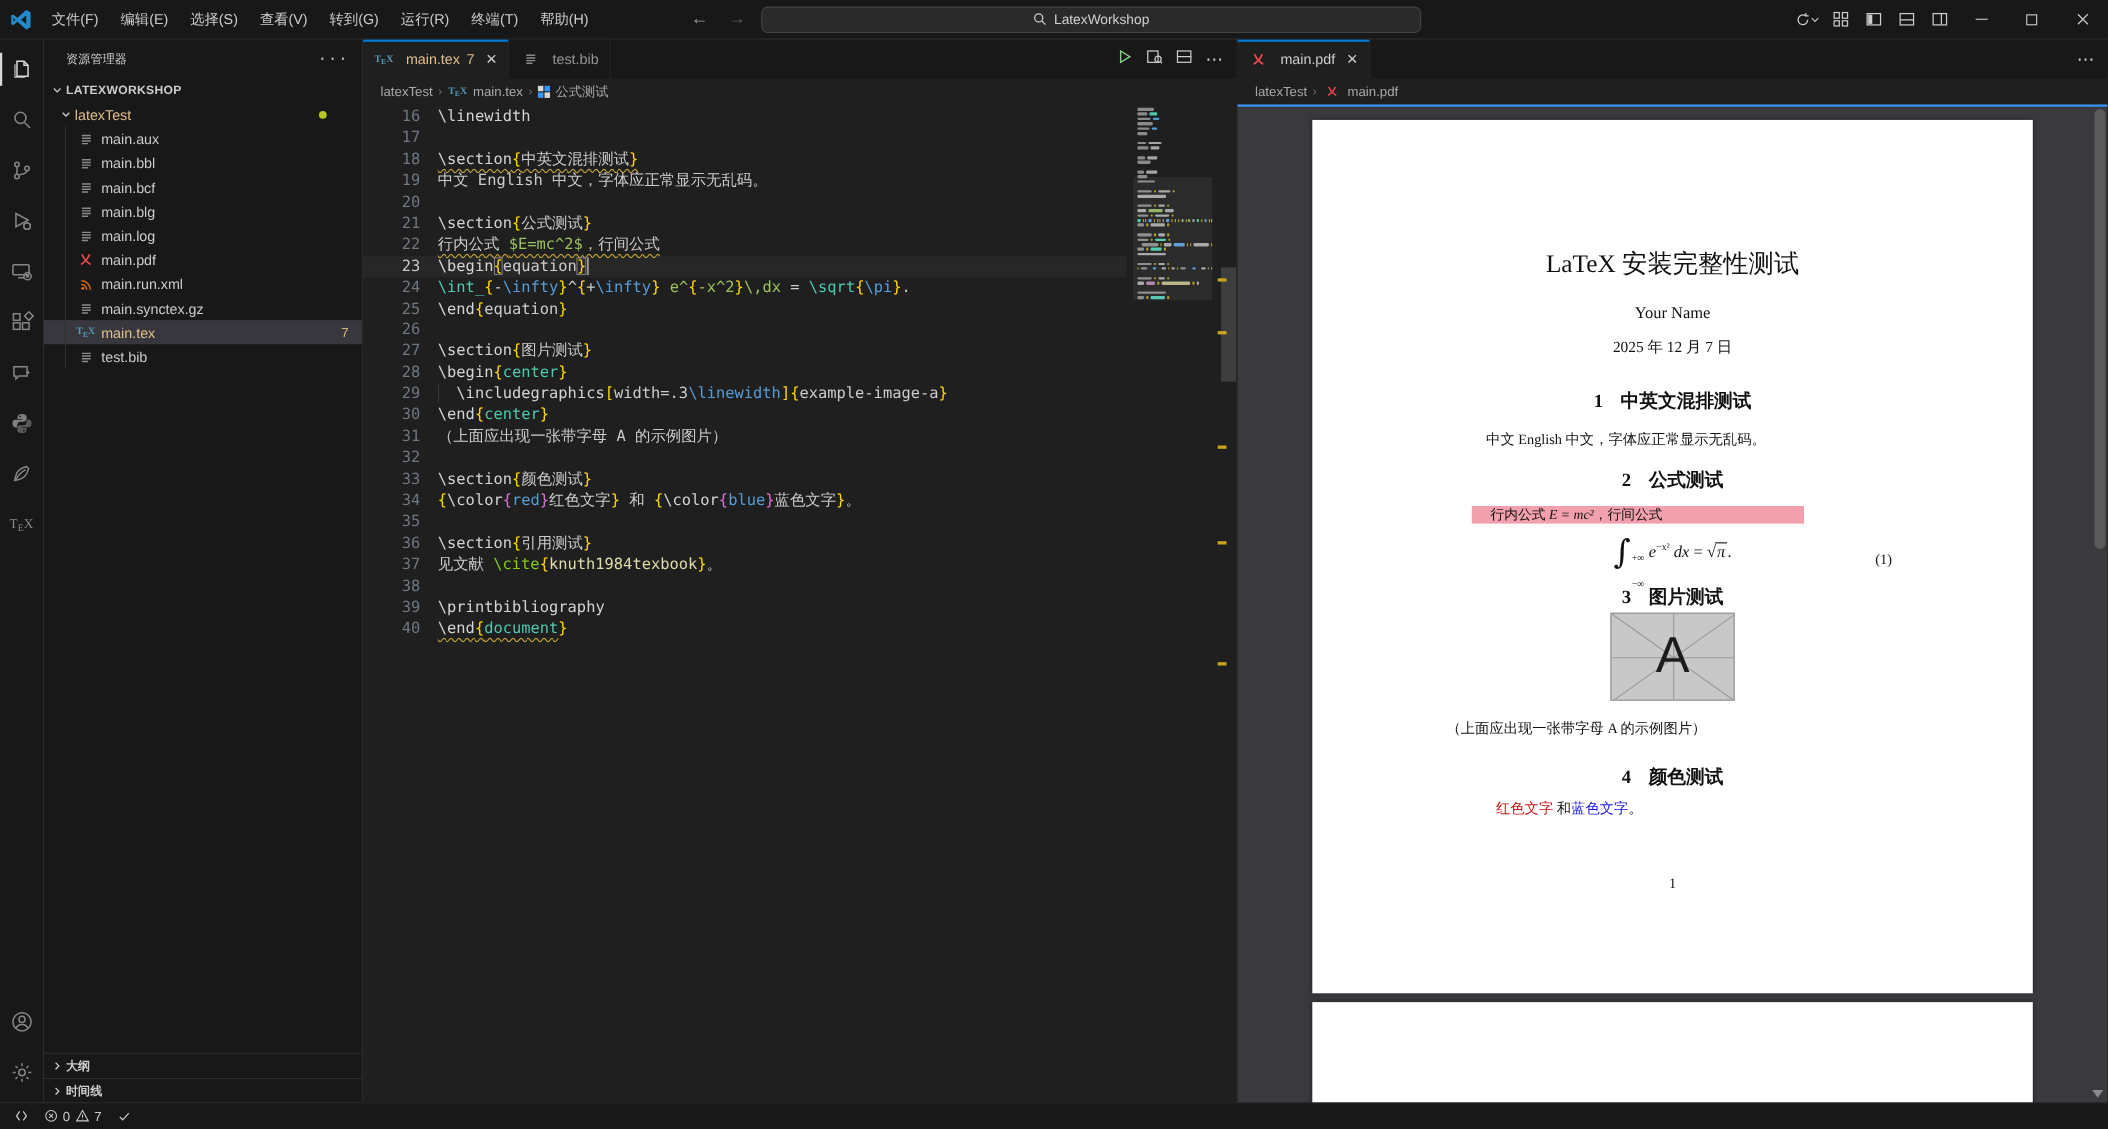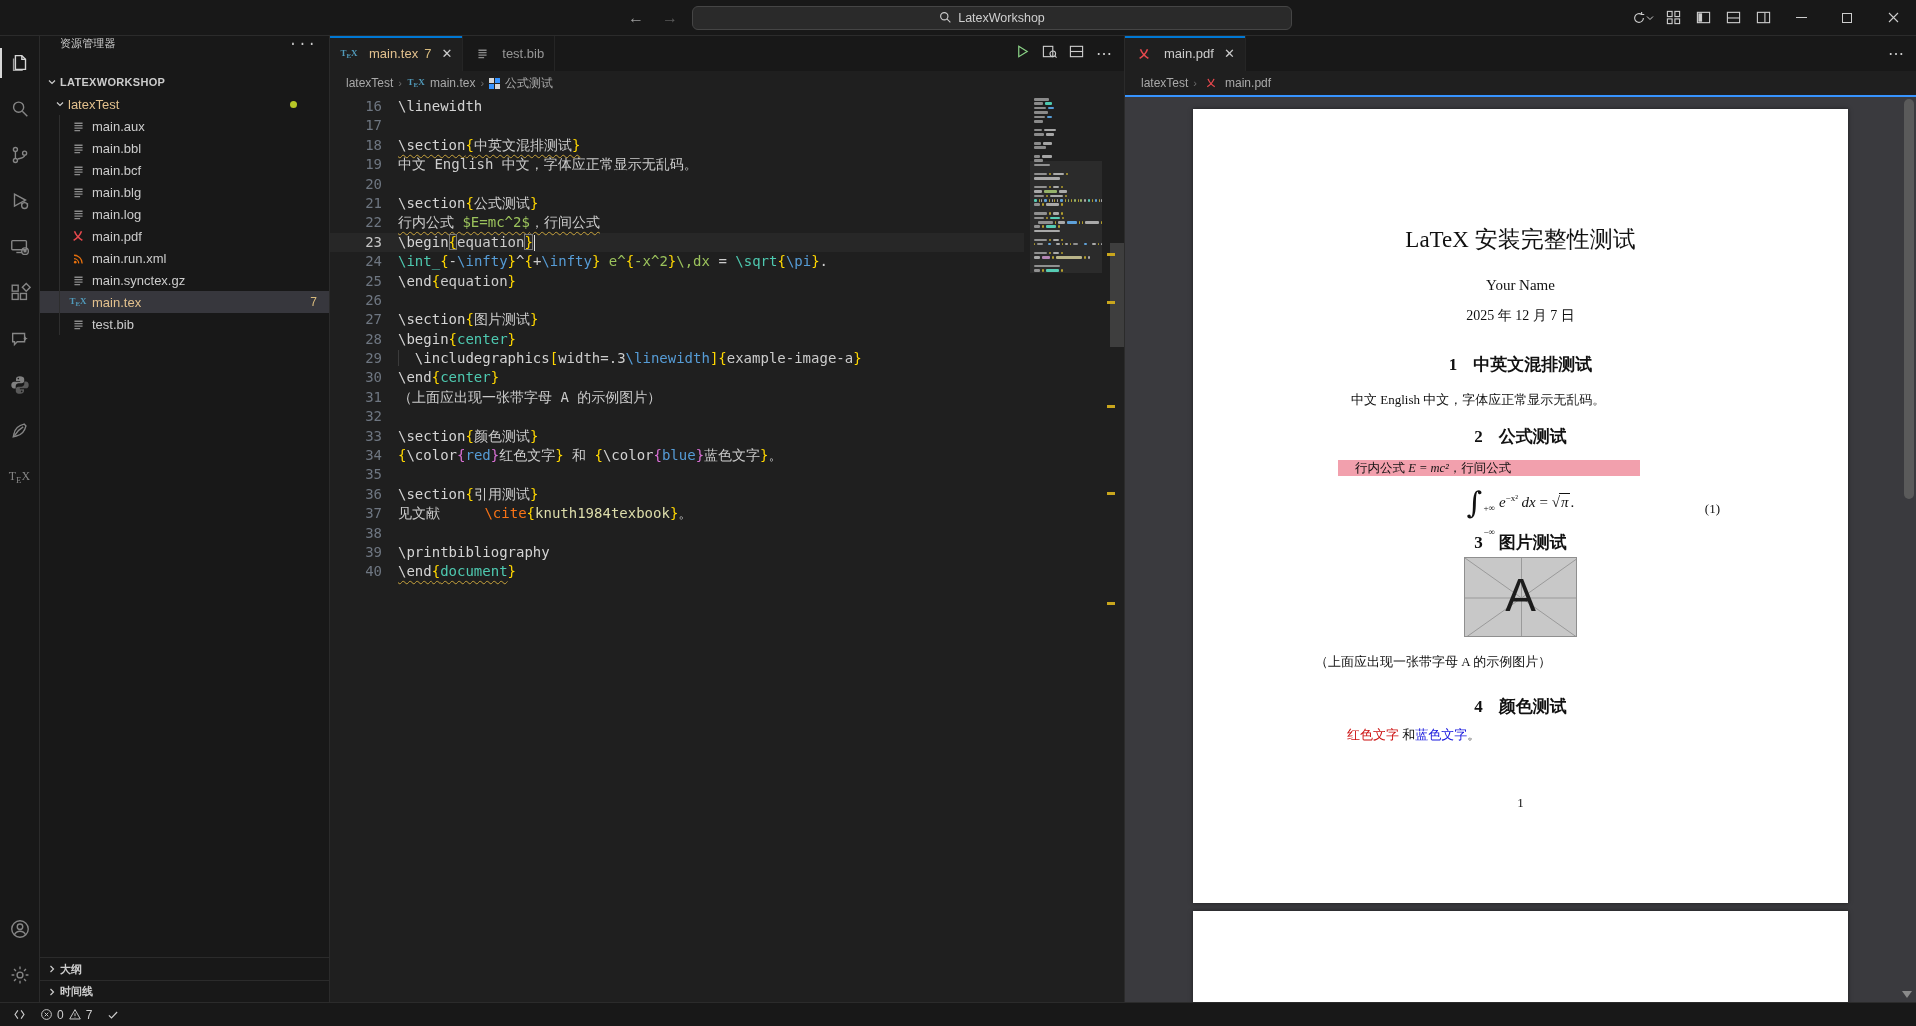--- a/index.html
+++ b/index.html
@@ -29,21 +29,21 @@
   .activitybar { width:40px; background:#181818; border-right:1px solid #2b2b2b; display:flex; flex-direction:column; align-items:center; padding-top:4px; }
   .ab-item { width:40px; height:46px; display:flex; align-items:center; justify-content:center; color:#868686; position:relative; }
   .ab-item.active { color:#d7d7d7; }
   .ab-item.active::before { content:""; position:absolute; left:0; top:8px; bottom:8px; width:2px; background:#d7d7d7; }
   .ab-bottom { margin-top:auto; display:flex; flex-direction:column; align-items:center; padding-bottom:4px; }
   .tex-glyph { font-family:"Liberation Serif",serif; font-size:12px; letter-spacing:0; }
   .tex-glyph .e { font-size:9px; vertical-align:-3px; }
 
   
   .sidebar { width:290px; background:#181818; border-right:1px solid #2b2b2b; display:flex; flex-direction:column; font-size:13px; }
-  .sb-header { height:35px; display:flex; align-items:flex-start; padding:0 12px 0 20px; color:#cccccc; font-size:11px; letter-spacing:.1px;font-family:Liberation Mono, monospace; }
+  .sb-header { height:35px; display:flex; align-items:center; padding:0 12px 0 20px; color:#cccccc; font-size:11px; letter-spacing:.1px;font-family:Liberation Mono, monospace; }
   .sb-header .dots { margin-left:auto; color:#cccccc; font-size:14px; letter-spacing:1px; }
   .tree { flex:1; overflow:hidden; }
   .trow { height:22px; display:flex; align-items:center; color:#cccccc; cursor:pointer; position:relative; }
   .trow.selected { background:#37373d; }
   .trow .chev { width:16px; display:flex; justify-content:center; color:#cccccc; }
   .trow.ws { font-weight:bold; font-size:11px; padding-left:4px; letter-spacing:.3px; }
   .trow.folder { padding-left:12px; color:#e2c08d; }
   .trow.file { padding-left:29px; }
   .ficon { width:18px; display:flex; justify-content:center; align-items:center; margin-right:5px; flex:0 0 18px; }
   .fname { white-space:nowrap; }
@@ -81,21 +81,21 @@
   .ln { width:52px; text-align:right; color:#6e7681; flex:0 0 52px; user-select:none; }
   .cl.cur .ln { color:#c6c6c6; }
   .lc { margin-left:16px; white-space:pre; }
   .tk-cmd { color:#d4d4d4; }
   .tk-txt { color:#cccccc; }
   .tk-env { color:#4ec9b0; }
   .tk-kw { color:#569cd6; }
   .tk-b1 { color:#ffd700; }
   .tk-b2 { color:#da70d6; }
   .tk-math { color:#9bc25c; }
-  .tk-cite { color:#f97316;margin-left:36px; }
+  .tk-cite { color:#84cc16; }
   .tk-key { color:#dcdcaa; }
   .tk-sq { text-decoration:underline; text-decoration-style:wavy; text-decoration-color:#c8a33c; text-decoration-thickness:1px; text-underline-offset:4px; }
   .tk-box { outline:1px solid #7a7a7a; outline-offset:-1px; }
   .tk-ind { box-shadow: inset 1px 0 0 #3b3b3b; }
   .caret { display:inline-block; width:1.5px; height:16px; background:#e0e0e0; vertical-align:middle; margin-left:1px; }
 
   
   .minimap { position:absolute; top:0; right:22px; width:72px; padding-top:3px; }
   .mm-row { height:4.4px; display:flex; gap:2px; padding-left:4px; }
   .mm-row i { height:2.6px; display:block; border-radius:1px; }
@@ -136,20 +136,33 @@
   .statusbar { height:24px; background:#181818; border-top:1px solid #2b2b2b; display:flex; align-items:center; font-size:12px; color:#cccccc; padding:0 10px 0 6px; flex:0 0 24px; }
   .st-item { display:flex; align-items:center; gap:4px; padding:0 7px; height:100%; white-space:nowrap; }
   .st-right { margin-left:auto; display:flex; align-items:center; height:100%;margin-top:44px; }
 </style>
 </head>
 <body>
 
 <div class="window">
 
   <div class="titlebar">
+    <div class="tb-left">
+      <svg class="vscode-logo" viewBox="0 0 24 24">
+          <path fill="#2489ca" d="M17.2 2.4 8.6 10 4.3 6.7 2.4 7.6v8.8l1.9.9L8.6 14l8.6 7.6 4.4-2.1V4.5zM4.6 13.9v-3.8l2 1.9zm12.6 2.3-5-4.2 5-4.2z"></path>
+        </svg>
+      <div class="menu-item">文件(F)</div>
+      <div class="menu-item">编辑(E)</div>
+      <div class="menu-item">选择(S)</div>
+      <div class="menu-item">查看(V)</div>
+      <div class="menu-item">转到(G)</div>
+      <div class="menu-item">运行(R)</div>
+      <div class="menu-item">终端(T)</div>
+      <div class="menu-item">帮助(H)</div>
+    </div>
     <div class="tb-center">
       <span class="nav-arrow">←</span>
       <span class="nav-arrow" style="color:#5a5a5a;">→</span>
       <div class="cmd-center">
         <svg class="ic" width="13" height="13" viewBox="0 0 16 16">
             <circle cx="6.5" cy="6.5" r="4.5" fill="none" stroke="#cccccc" stroke-width="1.4"></circle>
             <path d="M10 10l4 4" stroke="#cccccc" stroke-width="1.4"></path>
           </svg>
         <span>LatexWorkshop</span>
       </div>
@@ -757,21 +770,21 @@
           <div class="pp pcenter psec" style="top:422px;"><span class="snum">3</span><span>图片测试</span></div>
           <div class="pp img-ph" style="top:448px;left:271px;width:113px;height:80px;">
             <svg width="113" height="80" viewBox="0 0 113 80" preserveAspectRatio="none">
                 <path d="M0 0 113 80M113 0 0 80M0 40h113M56.5 0v80" stroke="#9a9a9a" stroke-width="1"></path>
               </svg>
             <div class="letter">A</div>
           </div>
           <div class="pp pbody" style="top:544px;left:122px;">（上面应出现一张带字母 A 的示例图片）</div>
 
           <div class="pp pcenter psec" style="top:586px;"><span class="snum">4</span><span>颜色测试</span></div>
-          <div class="pp pbody" style="top:617px;left:154px;"><span class="red-t">红色文字</span><span> 和</span><span class="blue-t">蓝色文字</span><span>。</span></div>
+          <div class="pp pbody" style="top:617px;left:167px;"><span class="red-t">红色文字</span><span> 和</span><span class="blue-t">蓝色文字</span><span>。</span></div>
 
           <div class="pp pcenter pbody" style="top:686px;">1</div>
         </div>
         <div class="pdf-page2"></div>
         <div class="pdf-scroll">
             <div class="pthumb"></div>
           </div>
         <div class="pdf-downarrow"></div>
       </div>
     </div>

